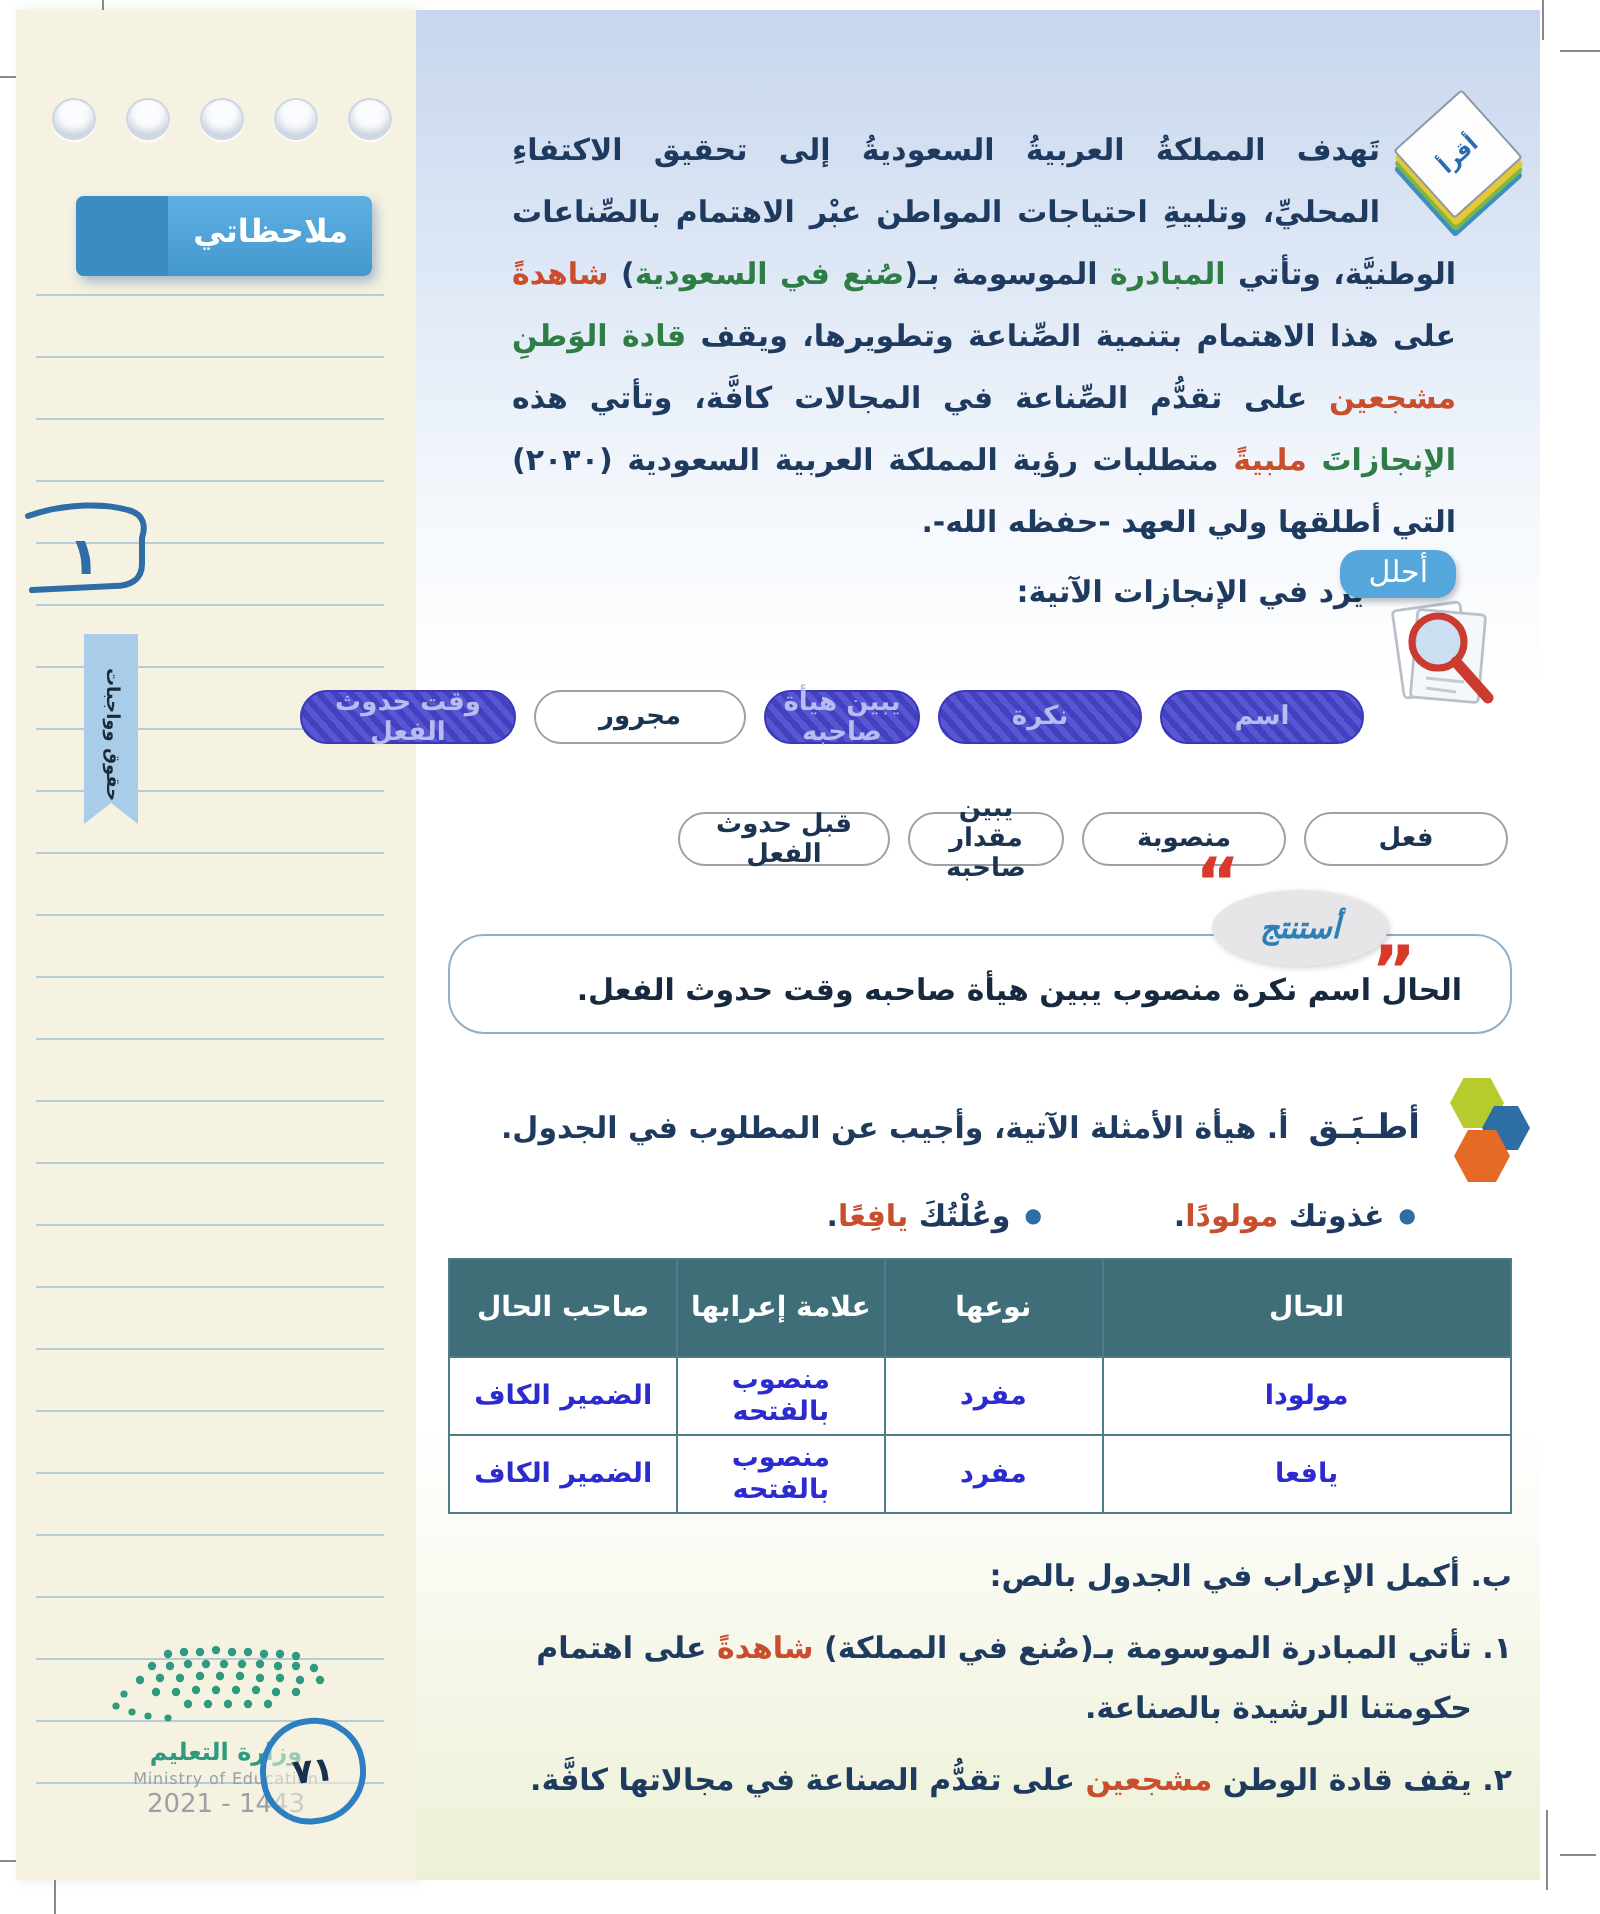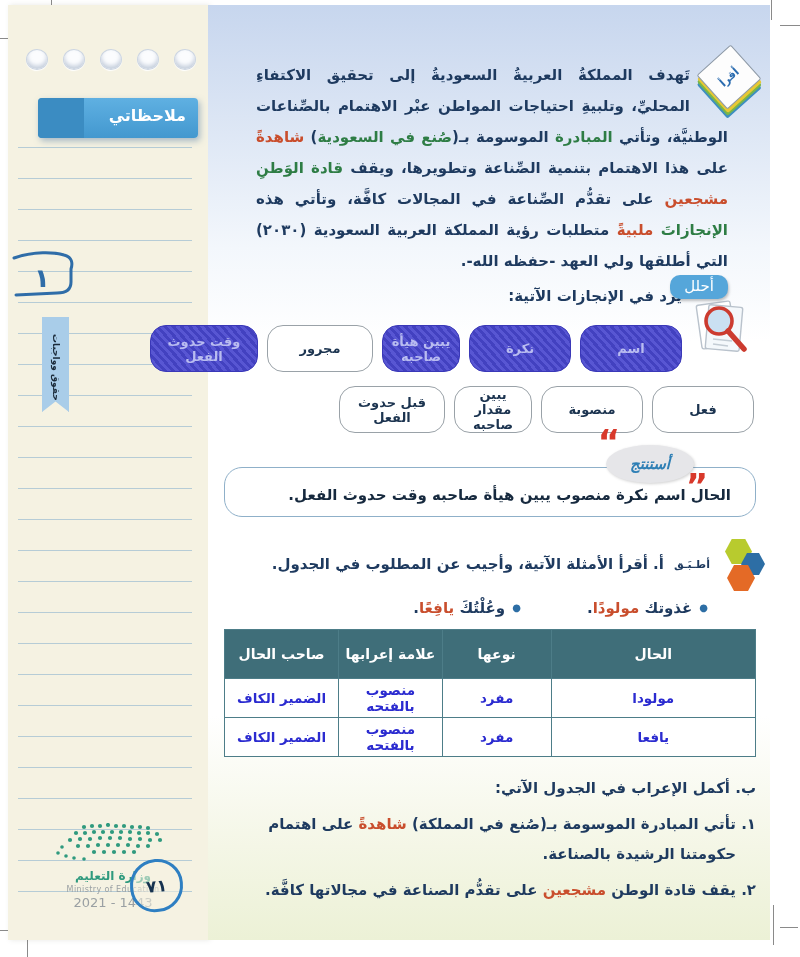--- a/index.html
+++ b/index.html
@@ -10,21 +10,21 @@
   .mark { position:absolute; background:#8a8a8a; }
 
   
   .sidebar { position:absolute; left:8px; top:5px; width:200px; height:935px;
              background:#f5f2e2; box-shadow:2px 0 5px rgba(120,130,110,.18); }
   .rules { position:absolute; left:10px; right:16px; top:112px; height:802px;
            background:repeating-linear-gradient(to bottom, transparent 0, transparent 30px, #b6ccd6 30px, #b6ccd6 31px); }
   .holes { position:absolute; top:44px; left:18px; right:12px; display:flex; justify-content:space-between; }
   .hole { width:22px; height:21px; border-radius:50%; background:#fbfcfe; border:1px solid #ccd5e1;
           box-shadow: inset 0 -3px 4px rgba(130,150,180,.45), 0 1px 1px rgba(255,255,255,.9); }
-  .notes-tab { position:absolute; top:93px; left:30px; width:160px; height:40px;
+  .notes-tab { position:absolute; top:93px; left:30px; width:148px; height:40px;
                background:linear-gradient(180deg,#5fb0e2,#4398cf); border-radius:4px;
                box-shadow:2px 3px 6px rgba(90,130,170,.5); }
   .notes-tab::before { content:""; position:absolute; left:0; top:0; bottom:0; width:46px;
                background:#3b8cc2; border-radius:4px 0 0 4px; }
   .notes-tab span { position:absolute; right:12px; top:8px; color:#fff; font-weight:bold; font-size:16px; }
   .margin-num { position:absolute; top:242px; left:0; width:70px; height:54px; }
   .ribbon { position:absolute; top:312px; left:34px; width:27px; height:95px; background:#a9cde9;
             clip-path:polygon(0 0,100% 0,100% 100%,50% 89%,0 100%);
             box-shadow:1px 2px 3px rgba(0,0,0,.2); display:flex; justify-content:center; }
   .ribbon span { writing-mode:vertical-rl; font-size:9px; font-weight:bold; color:#1b2b3a;
@@ -55,44 +55,44 @@
   .analyze { margin:4px 14px 0 16px; position:relative; }
   .badge-blue { position:absolute; top:-6px; right:28px; background:#55a6da; color:#fff;
                 font-weight:normal; font-size:15px; padding:2px 14px 4px; border-radius:10px;
                 box-shadow:1px 2px 3px rgba(0,0,0,.25); z-index:3; }
   .analyze-icon { float:right; width:62px; height:64px; margin:16px 2px 2px 10px; }
   .a-line { font-size:15px; font-weight:bold; color:#1e3a5f; line-height:30px; text-align:right; }
   .a-line.first { padding-top:22px; }
 
   .pills { display:grid; grid-template-columns:102px 102px 78px 106px 108px; gap:10px 9px;
            margin:14px 2px 0 0; }
-  .pill { height:47px; border:1.6px solid #9aa2a8; border-radius:16px; background:#fff;
+  .pill { height:27px; border:1.6px solid #9aa2a8; border-radius:16px; background:#fff;
           display:flex; align-items:center; justify-content:center; text-align:center;
-          font-size:13px; font-weight:bold; color:#1c3450; padding:0 4px; line-height:15px; }
+          font-size:13px; font-weight:bold; color:#1c3450; padding:0 4px; line-height:15px;margin-top:20px; }
   .pill.shaded { background:#4a48cf; border-color:#3a38b8; color:#b9bcf0;
           background-image:repeating-linear-gradient(48deg, rgba(255,255,255,.08) 0 3px, rgba(0,0,60,.10) 3px 6px); }
 
   .conclude { position:relative; margin:34px 14px 0 16px; }
   .conclude-box { border:1.6px solid #8fb0c9; border-radius:18px; background:#fff;
                   padding:18px 24px 12px; font-size:15px; font-weight:bold; color:#16293e; text-align:right; }
   .conclude-badge { position:absolute; top:-22px; right:62px; width:88px; height:38px;
                     background:#e6e6e9; border-radius:50%; display:flex; align-items:center; justify-content:center;
                     color:#2e7fb5; font-weight:bold; font-style:italic; font-size:15px;
                     box-shadow:1px 1px 3px rgba(0,0,0,.18); z-index:2; }
   .quote { position:absolute; color:#d8392b; font-weight:bold; font-size:34px; line-height:10px; z-index:3; }
   .q1 { top:-30px; right:136px; } .q2 { top:14px; right:48px; }
 
   .apply-head { display:flex; align-items:center; gap:10px; margin:22px 4px 0 16px;
                 font-weight:bold; color:#1e3a5f; }
   .hex-cluster { position:relative; width:46px; height:50px; flex:none; }
   .hex { position:absolute; clip-path:polygon(25% 0,75% 0,100% 50%,75% 100%,25% 100%,0 50%); }
   .hex.y { background:#b8cb2e; width:27px; height:25px; top:0; left:5px; }
   .hex.b { background:#2d6ea5; width:24px; height:22px; top:14px; left:21px; }
   .hex.o { background:#e46a26; width:28px; height:26px; top:26px; left:7px; }
-  .apply-label { font-size:11px; }
+  .apply-label { font-size:17px; }
   .apply-a { font-size:15px; }
 
   .examples { display:flex; gap:66px; margin:10px 62px 0 0; font-size:15px; font-weight:bold; color:#1e3a5f; }
   .bullet { color:#2d6ea5; font-size:10px; vertical-align:2px; margin-left:7px; }
 
   table { border-collapse:collapse; background:#fff; width:calc(100% - 30px); margin:12px 14px 0 16px; }
   th { background:#3f6e79; color:#fff; font-size:14px; font-weight:bold; padding:16px 6px;
        border:1.6px solid #4d7d88; }
   td { border:1.6px solid #4d7d88; padding:3px 6px; text-align:center; height:29px;
        font-size:13.5px; font-weight:bold; }
@@ -252,21 +252,21 @@
       <div class="conclude-box">الحال اسم نكرة منصوب يبين هيأة صاحبه وقت حدوث الفعل.</div>
     </div>
 
     <div class="apply-head">
       <div class="hex-cluster">
         <div class="hex y"></div>
         <div class="hex b"></div>
         <div class="hex o"></div>
       </div>
       <span class="apply-label">أطـبَـق</span>
-      <span class="apply-a">أ. أقرأ الأمثلة الآتية، وأجيب عن المطلوب في الجدول.</span>
+      <span class="apply-a">أ. هيأة الأمثلة الآتية، وأجيب عن المطلوب في الجدول.</span>
     </div>
 
     <div class="examples">
         <span><span class="bullet">●</span><span class="c-n">غذوتك </span><span class="c-r">مولودًا</span><span class="c-n">.</span></span>
         <span><span class="bullet">●</span><span class="c-n">وعُلْتُكَ </span><span class="c-r">يافِعًا</span><span class="c-n">.</span></span>
       </div>
 
     <table class="t1" dir="rtl">
       <colgroup>
           <col style="width:38.5%">
@@ -291,18 +291,18 @@
           </tr>
           <tr>
             <td>يافعا</td>
             <td>مفرد</td>
             <td>منصوب بالفتحه</td>
             <td>الضمير الكاف</td>
           </tr>
         </tbody>
     </table>
 
-    <div class="sent item-b">ب. أكمل الإعراب في الجدول الآتي:</div>
+    <div class="sent item-b">ب. أكمل الإعراب في الجدول بالص:</div>
     <div class="sent hang"><span class="c-n">١. تأتي المبادرة الموسومة بـ(صُنع في المملكة) </span><span class="c-r">شاهدةً</span><span class="c-n"> على اهتمام حكومتنا الرشيدة بالصناعة.</span></div>
     <div class="sent hang"><span class="c-n">٢. يقف قادة الوطن </span><span class="c-r">مشجعين</span><span class="c-n"> على تقدُّم الصناعة في مجالاتها كافَّة.</span></div>
 
   </div>
 </div>
 
 </body></html>

